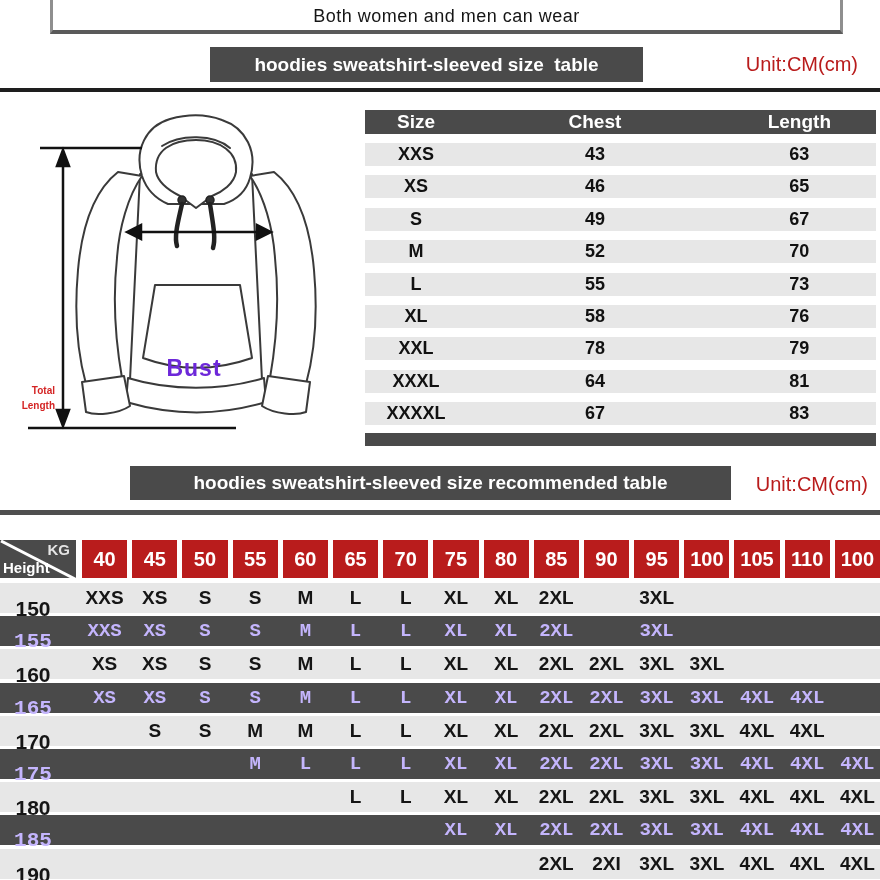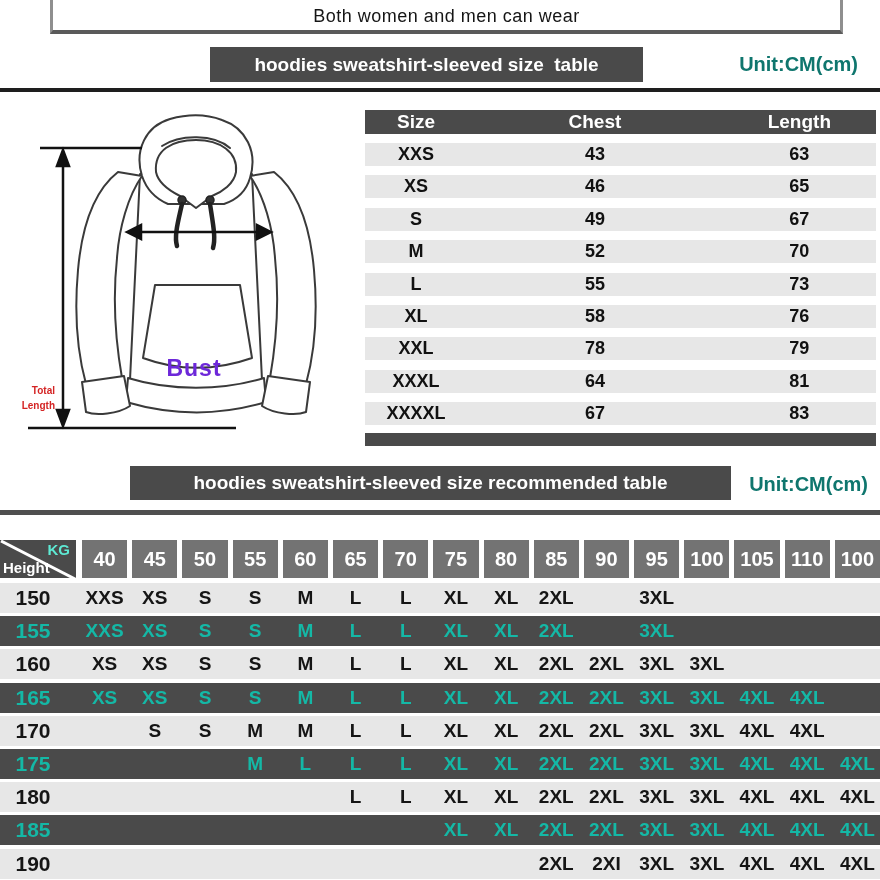--- a/index.html
+++ b/index.html
@@ -19,21 +19,21 @@
   }
   
   .banner{
     position:absolute;background:#4a4a4a;color:#fff;
     display:flex;align-items:center;justify-content:center;
     font-weight:bold;font-size:19px;white-space:pre;
   }
   .banner1{left:210px;top:47px;width:433px;height:35px;}
   .banner2{left:130px;top:466px;width:601px;height:34px;}
   .unit{
-    position:absolute;font-weight:bold;font-size:20px;color:#0f766e;text-align:right;
+    position:absolute;font-weight:normal;font-size:20px;color:#b91c1c;text-align:right;
   }
   .unit1{left:700px;top:53px;width:158px;}
   .unit2{left:706px;top:473px;width:162px;}
   .divider{position:absolute;left:0;width:880px;}
   .divider1{top:88px;height:4px;background:#1e1e1e;}
   .divider2{top:510px;height:5px;background:#4f4f4f;}
 
   
   .diagram{position:absolute;left:0;top:110px;width:360px;height:340px;}
   .diagram svg{position:absolute;left:0;top:0;}
@@ -55,30 +55,30 @@
   .st-header .c2,.st-row .c2{width:30%;text-align:center;}
   .st-body{margin-top:9px;}
   .st-row{display:flex;height:23px;margin-bottom:9.4px;background:#e7e7e7;
     align-items:center;font-size:18px;font-weight:bold;color:#111;}
   .st-footer{height:13px;background:#4a4a4a;margin-top:-2px;}
 
   
   .rec-header{position:absolute;left:0;top:540px;width:880px;height:38px;}
   .corner-cell{position:absolute;left:0;top:0;width:76px;height:38px;background:#4a4a4a;overflow:visible;}
   .corner-cell svg{position:absolute;left:0;top:0;}
-  .corner-kg{position:absolute;top:1px;right:6px;color:#5eead4;font-weight:bold;font-size:15px;}
+  .corner-kg{position:absolute;top:1px;right:6px;color:#e5e5e5;font-weight:bold;font-size:15px;}
   .corner-height{position:absolute;bottom:2px;left:3px;color:#fff;font-weight:bold;font-size:15px;}
   .kg-cells{position:absolute;left:82px;top:0;right:0;display:flex;gap:5px;height:38px;}
-  .kg-cell{flex:1;background:#737373;color:#fff;font-weight:bold;font-size:20px;
+  .kg-cell{flex:1;background:#b91c1c;color:#fff;font-weight:bold;font-size:20px;
     display:flex;align-items:center;justify-content:center;}
   .rec-body{position:absolute;left:0;top:583px;width:880px;}
   .rec-row{position:relative;height:30px;margin-bottom:3.2px;}
   .rec-row.light{background:#e7e7e7;color:#151515;}
-  .rec-row.dark{background:#4a4a4a;color:#14b8a6;}
-  .rec-height{position:absolute;left:0;top:0;width:66px;text-align:center;
+  .rec-row.dark{background:#4a4a4a;color:#c4b5fd;font-family:Liberation Mono, monospace;}
+  .rec-height{position:absolute;left:0;top:11px;width:66px;text-align:center;
     line-height:30px;font-weight:bold;font-size:21px;}
   .rec-values{position:absolute;left:82px;top:0;right:0;display:flex;gap:5px;height:30px;}
   .rec-cell{flex:1;text-align:center;line-height:30px;font-weight:bold;font-size:19px;}
 </style>
 </head>
 <body>
 
 <div class="title-box">
   <span class="title">Both women and men can wear</span>
 </div>

